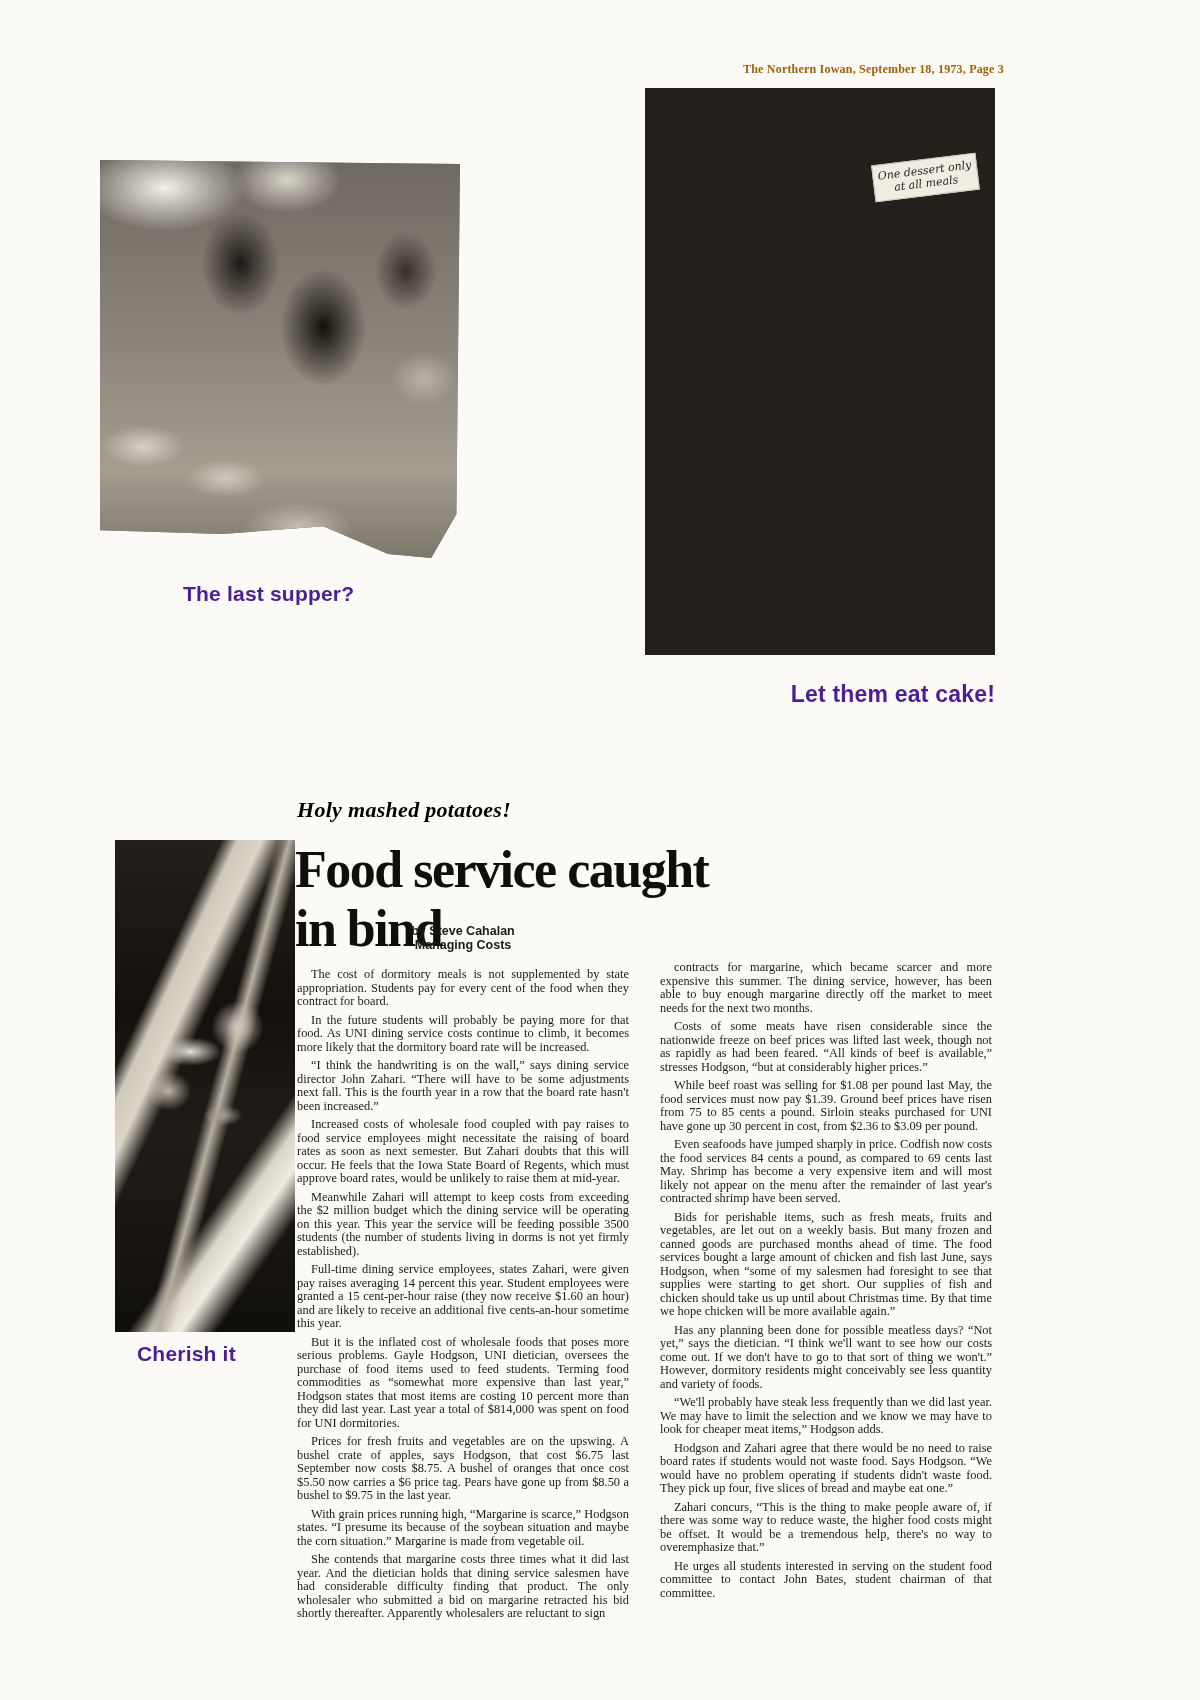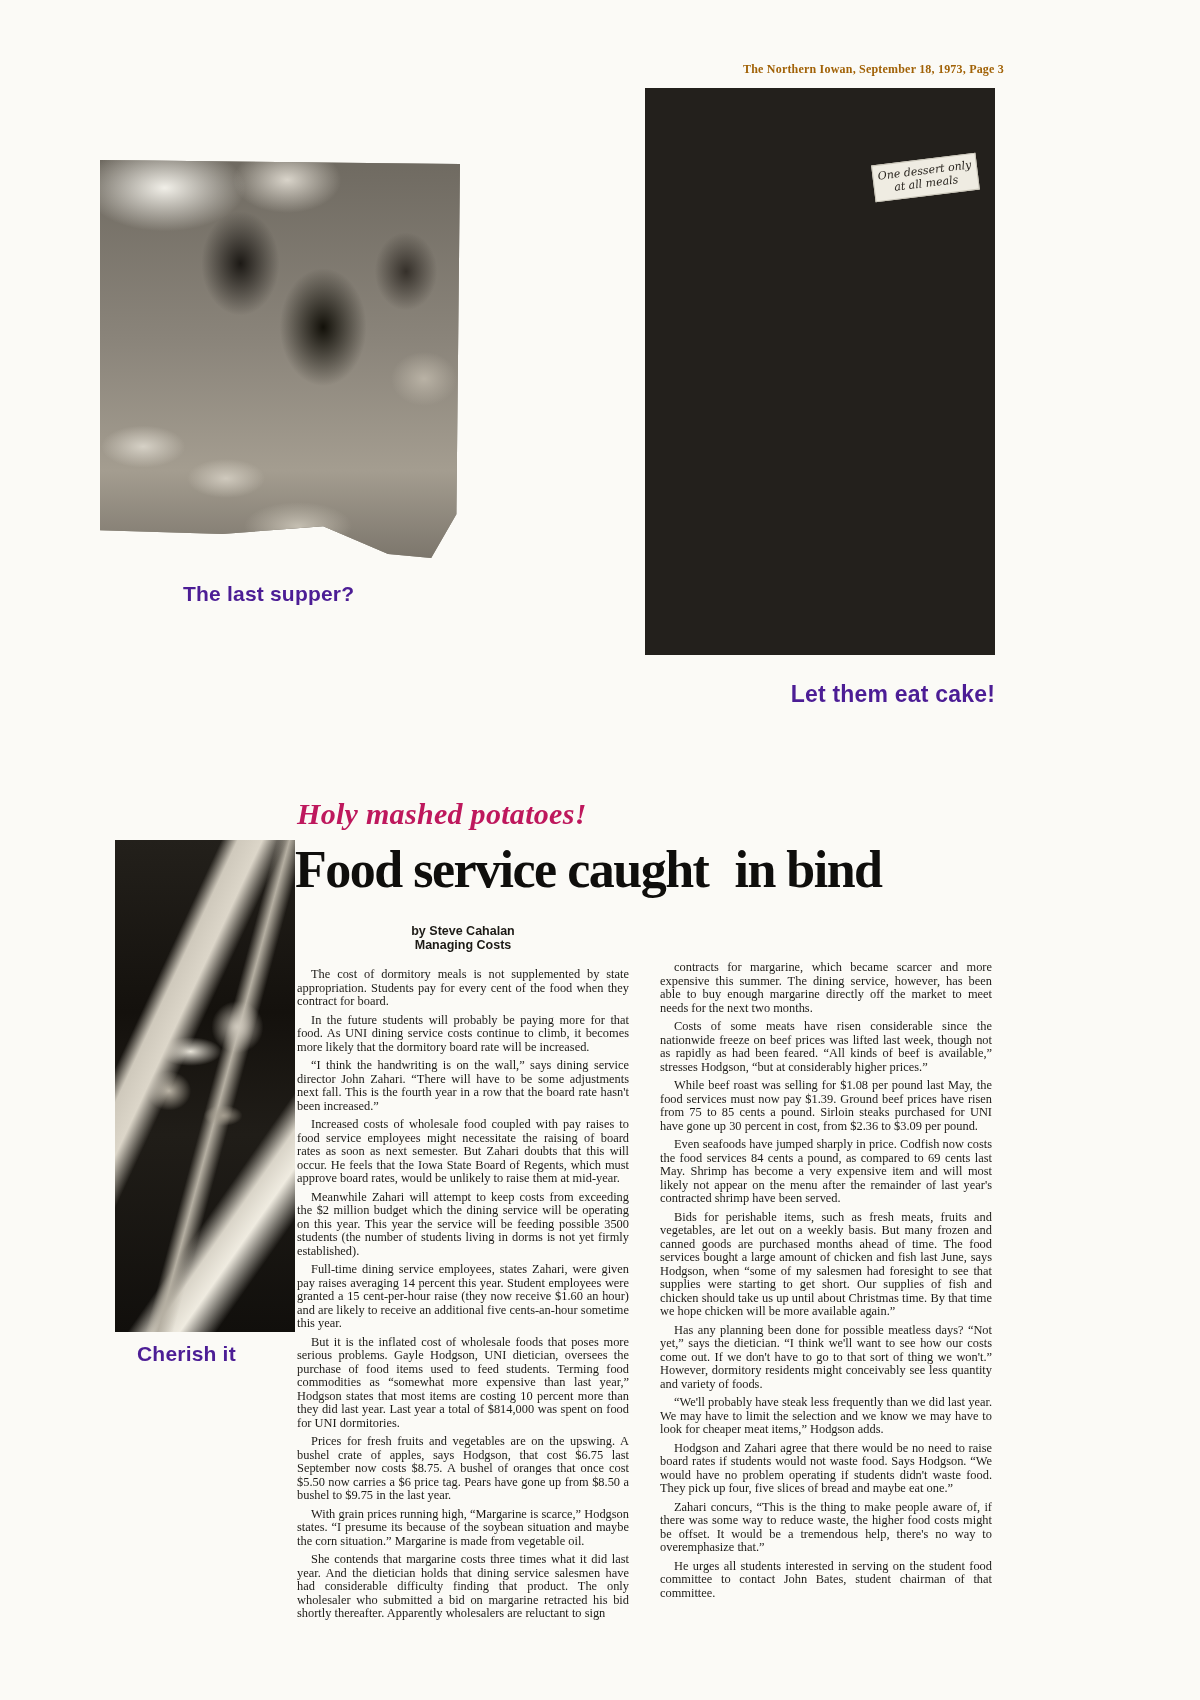--- a/index.html
+++ b/index.html
@@ -74,27 +74,27 @@
   .caption {
     position:absolute; font-family:"Liberation Sans", sans-serif;
     font-weight:bold; color:#4c1d95; letter-spacing:0.2px;
   }
   .cap-supper { left:183px; top:582px; font-size:21px; }
   .cap-cake  { left:645px; top:670px; width:350px; text-align:right; font-size:23px;margin-top:11px; }
   .cap-cherish { left:137px; top:1342px; font-size:21px;text-align:right; }
   .kicker {
     position:absolute; left:297px; top:797px;
     font-family:"Liberation Serif", serif; font-weight:bold; font-style:italic;
-    font-size:30px; letter-spacing:0.3px; color:#be185d;
+    font-size:22px; letter-spacing:0.3px; color:#000000;
   }
   .headline {
     position:absolute; left:295px; top:840px; width:700px;
     font-family:"Liberation Serif", serif; font-weight:bold;
     font-size:52px; letter-spacing:-1.5px; color:#0f0e0c;
-    display:flex; align-items:baseline;
+    display:flex; align-items:baseline;flex-direction:column;
   }
   .headline .gap { display:inline-block; width:26px; }
   
   .col {
     position:absolute; width:332px;
     font-family:"Liberation Serif", serif;
     font-size:12.4px; line-height:13.5px; text-align:justify; color:#1c1a16;
   }
   .col-left  { left:297px; top:924px; }
   .col-right { left:660px; top:961px; }

